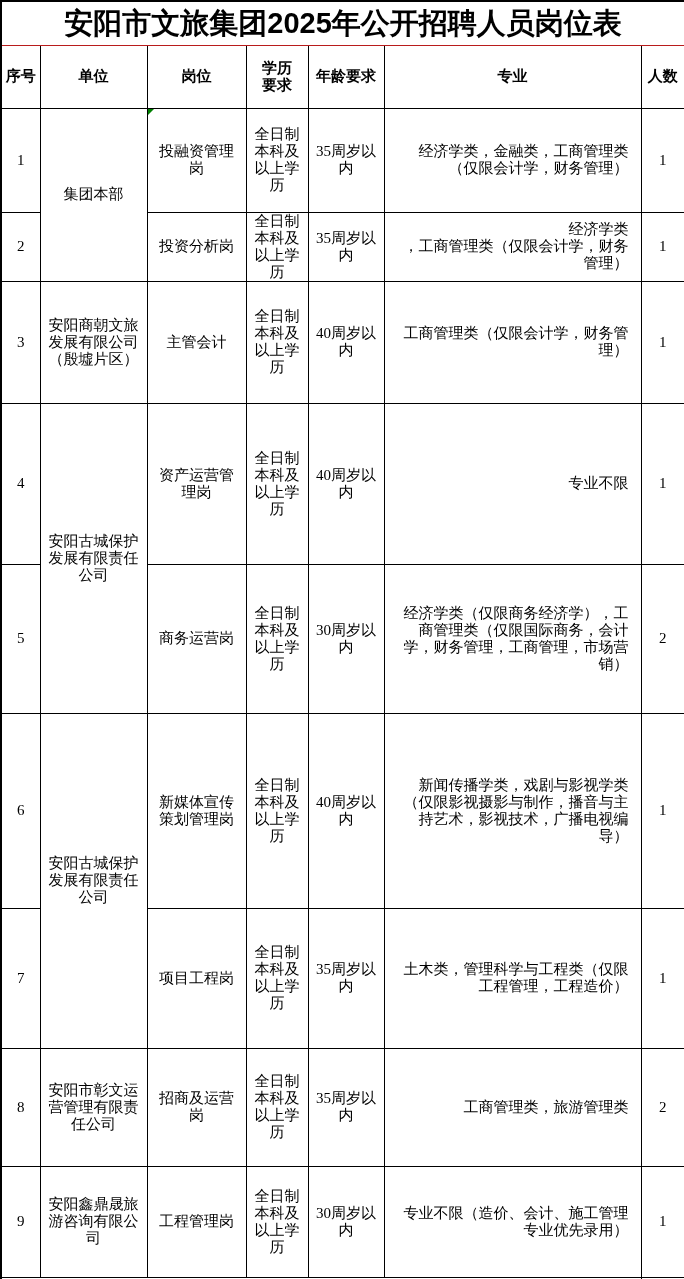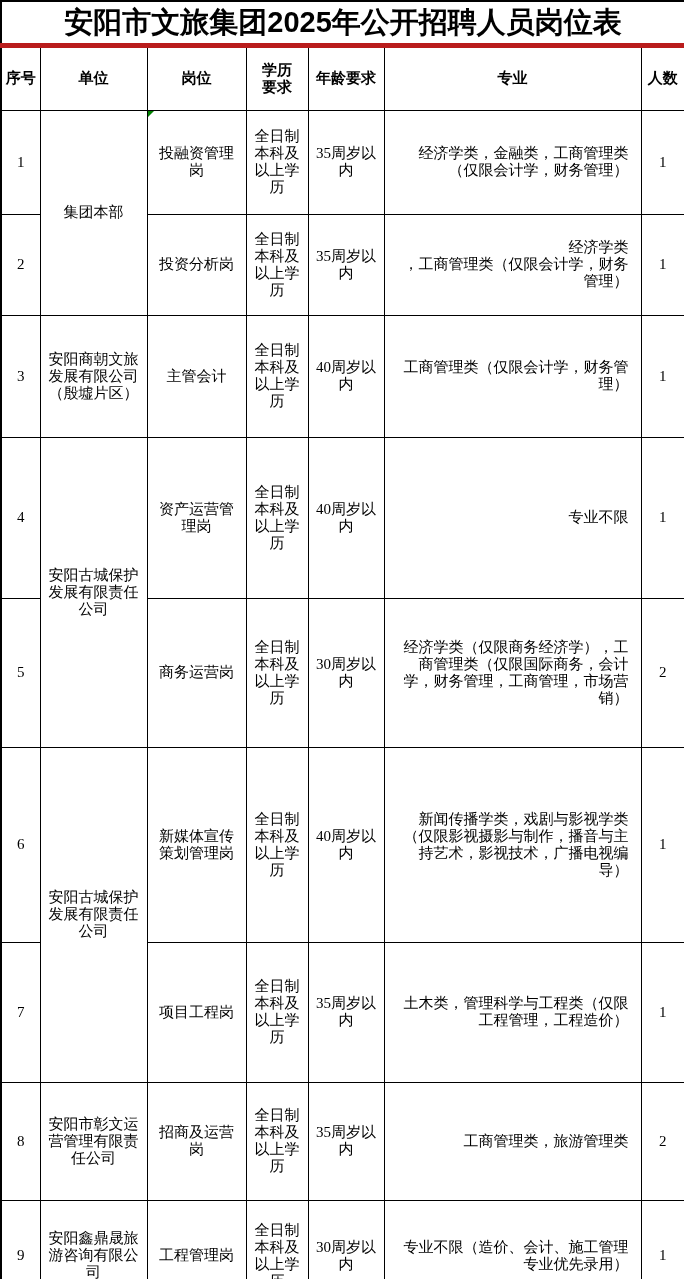--- a/index.html
+++ b/index.html
@@ -29,26 +29,26 @@
   .r5{height:149px;}
   .r6{height:195px;}
   .r7{height:140px;}
   .r8{height:118px;}
   .r9{height:111px;}
   .r-foot{height:44px;}
   
   .title-cell{
     font-family:"Liberation Sans", sans-serif;
     font-weight:bold;font-size:29px;line-height:34px;
-    border-bottom:5px solid #b91c1c;
+    border-bottom:1px solid #b91c1c;
   }
   
   .c-unit{padding:0 4px;margin-top:7px;}
   .c-pos{padding:0 6px;position:relative;}
-  .c-edu{padding:16px 2px;}
+  .c-edu{padding:0 2px;}
   .c-age{padding:8px 2px;}
   .c-major{padding:5px 12px;white-space:pre-wrap;text-align:right;}
   .th-edu{padding:14px 9px;}
   
   .corner-flag{
     position:absolute;top:0;left:0;width:7px;height:7px;
     clip-path:polygon(0 0,100% 0,0 100%);
   }
 </style>
 </head>

